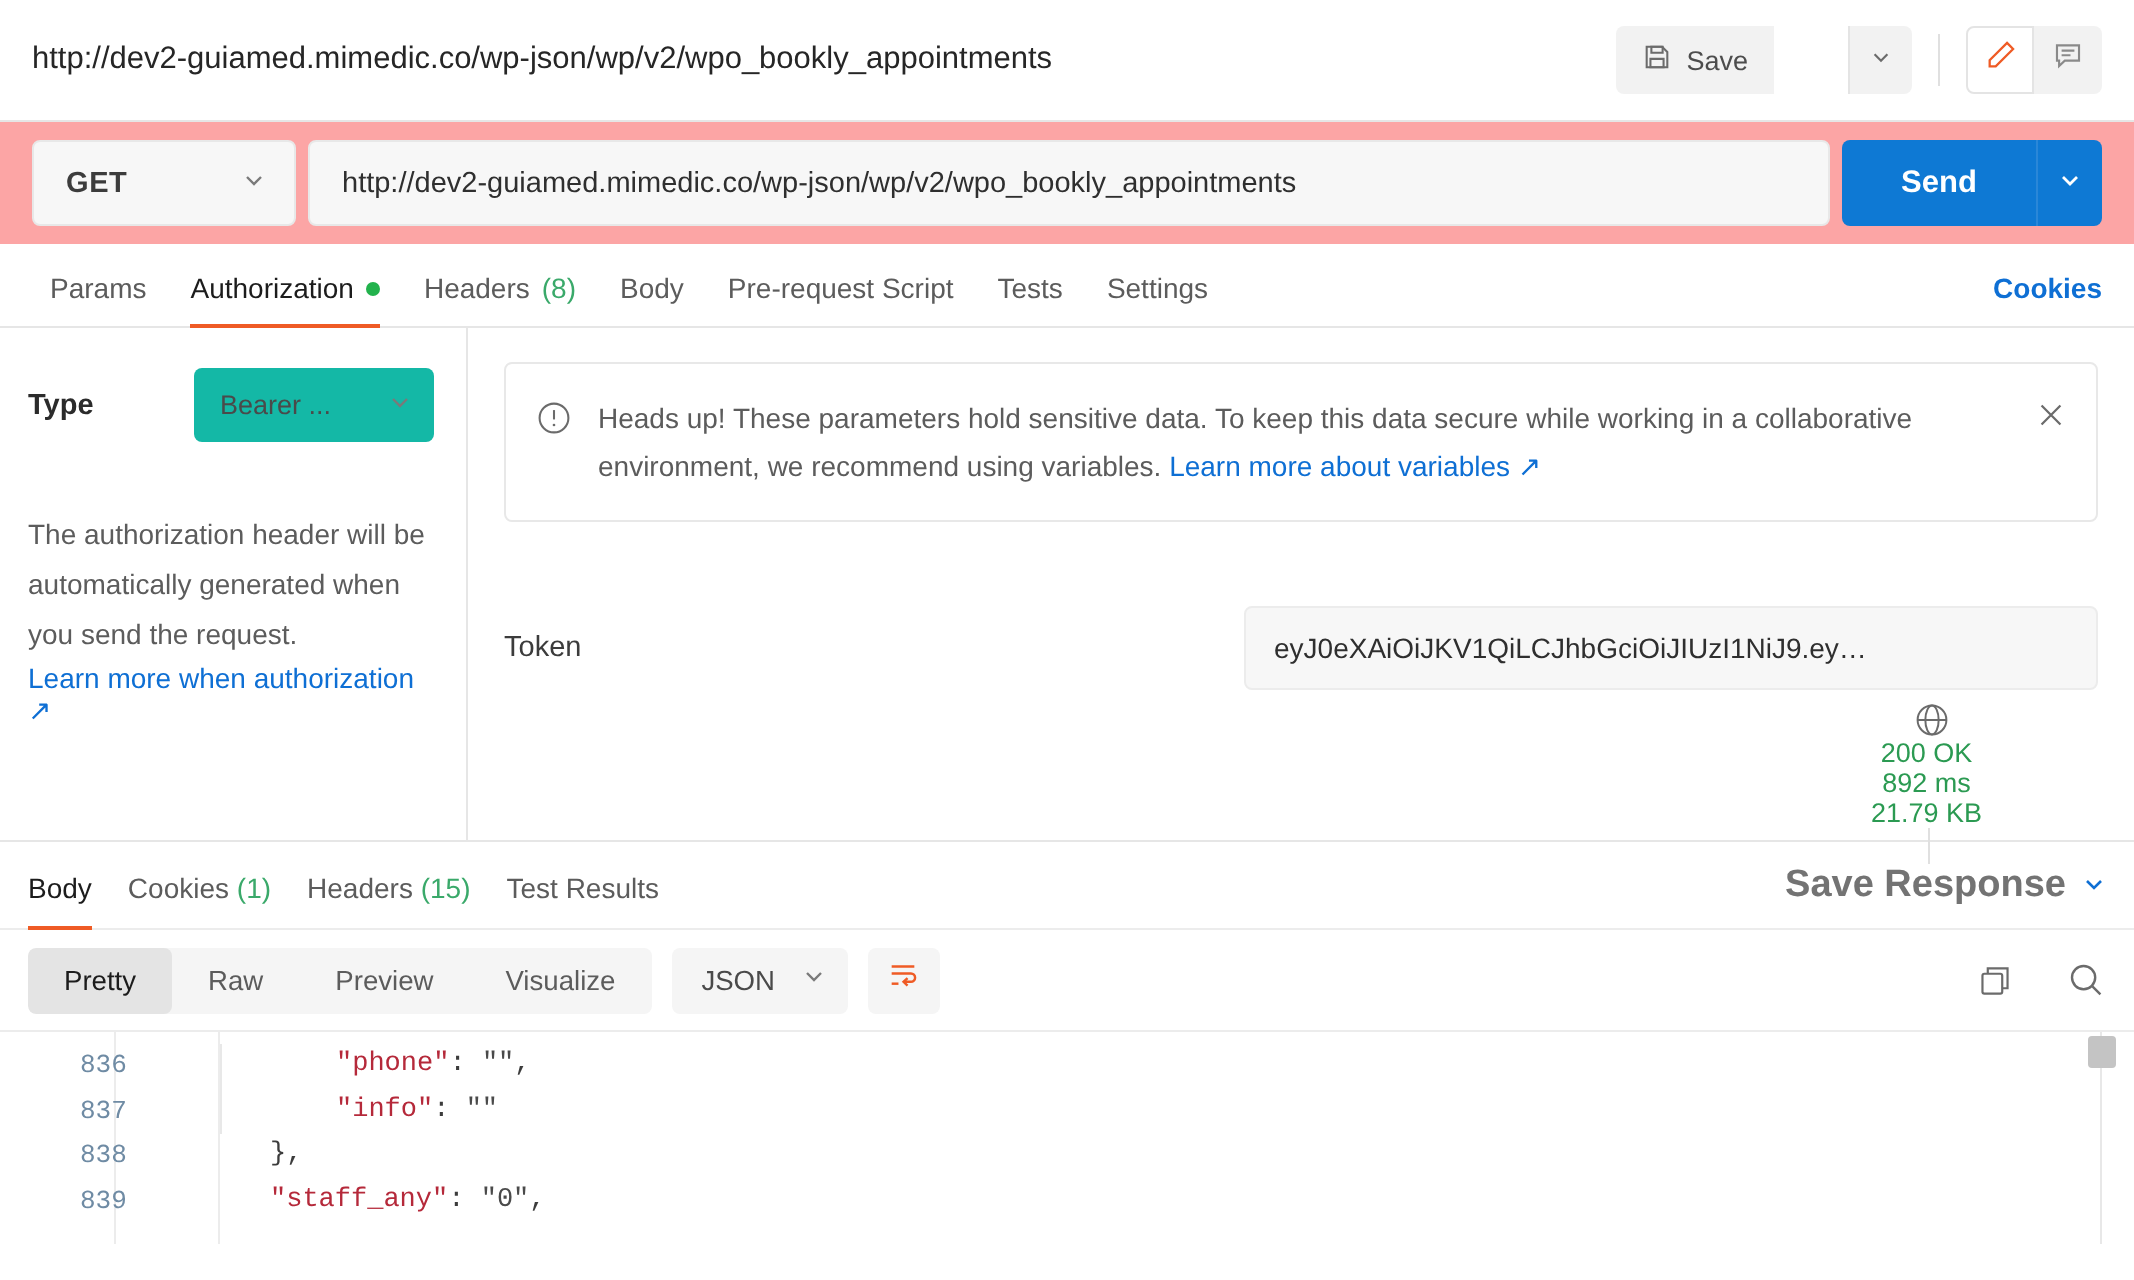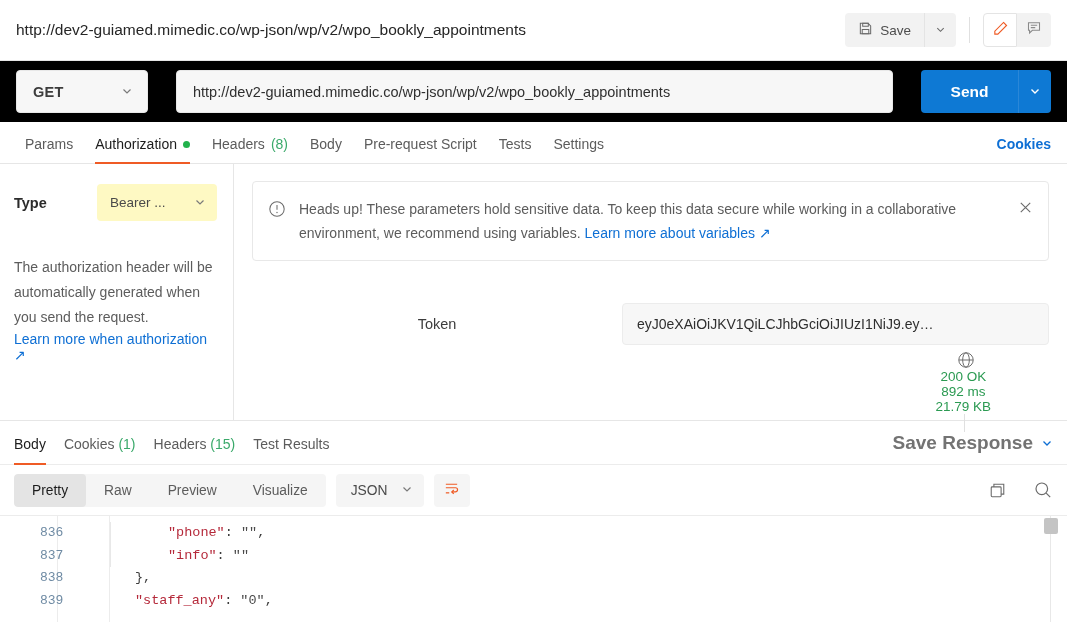--- a/index.html
+++ b/index.html
@@ -22,21 +22,21 @@
   }
   .req-title {
     font-size: 15.5px;
     color: #262626;
     flex: 1;
     white-space: nowrap;
     overflow: hidden;
     text-overflow: ellipsis;
   }
   .topbar-actions { display: flex; align-items: center; gap: 0; }
-  .save-group { display: flex; align-items: stretch; }
+  .save-group { display: flex; align-items: stretch; gap: 37px; }
   .btn-save {
     display: flex; align-items: center; gap: 7px;
     background: #f2f2f2;
     border: none;
     border-radius: 4px 0 0 4px;
     padding: 0 13px;
     height: 34px;
     font-size: 13.5px;
     color: #4d4d4d;
     font-family: "Liberation Sans", sans-serif;
@@ -68,22 +68,22 @@
     border: none;
     border-radius: 0 4px 4px 0;
   }
 
   
   .urlbar {
     height: 61px;
     display: flex;
     align-items: center;
     padding: 0 16px;
-    gap: 28px;
-    background: #000000;
+    gap: 6px;
+    background: #fca5a5;
   }
   .method-select {
     width: 132px; height: 43px;
     background: #f7f7f7;
     border: 1px solid #e8e8e8;
     border-radius: 4px;
     display: flex; align-items: center;
     justify-content: space-between;
     padding: 0 14px 0 16px;
     cursor: pointer;
@@ -173,21 +173,21 @@
     border-right: 1px solid #e6e6e6;
     padding: 20px 16px 0 14px;
   }
   .type-row {
     display: flex; align-items: center; justify-content: space-between;
     margin-bottom: 34px;
   }
   .type-label { font-size: 14.5px; font-weight: bold; color: #2b2b2b; }
   .type-select {
     width: 120px; height: 37px;
-    background: #fef9c3;
+    background: #14b8a6;
     border-radius: 4px;
     display: flex; align-items: center; justify-content: space-between;
     padding: 0 11px 0 13px;
     cursor: pointer;
   }
   .type-value { font-size: 13.5px; color: #4a4a4a; }
   .auth-desc {
     font-size: 14px;
     color: #5c5c5c;
     line-height: 25px;
@@ -216,21 +216,21 @@
     color: #5c5c5c;
     line-height: 24px;
   }
   .notice-link { color: #0e6fd4; text-decoration: none; cursor: pointer; }
   .notice-close { cursor: pointer; flex-shrink: 0; margin-top: 2px; }
 
   .token-row {
     display: flex; align-items: center;
     margin-top: 42px;
   }
-  .token-label { font-size: 14.5px; color: #3c3c3c; width: 370px; text-align: center; }
+  .token-label { font-size: 14.5px; color: #3c3c3c; width: 370px; }
   .token-field {
     flex: 1;
     height: 42px;
     background: #f7f7f7;
     border: 1px solid #ececec;
     border-radius: 4px;
     padding: 0 14px;
     display: flex; align-items: center;
     font-size: 14px;
     color: #2f2f2f;

